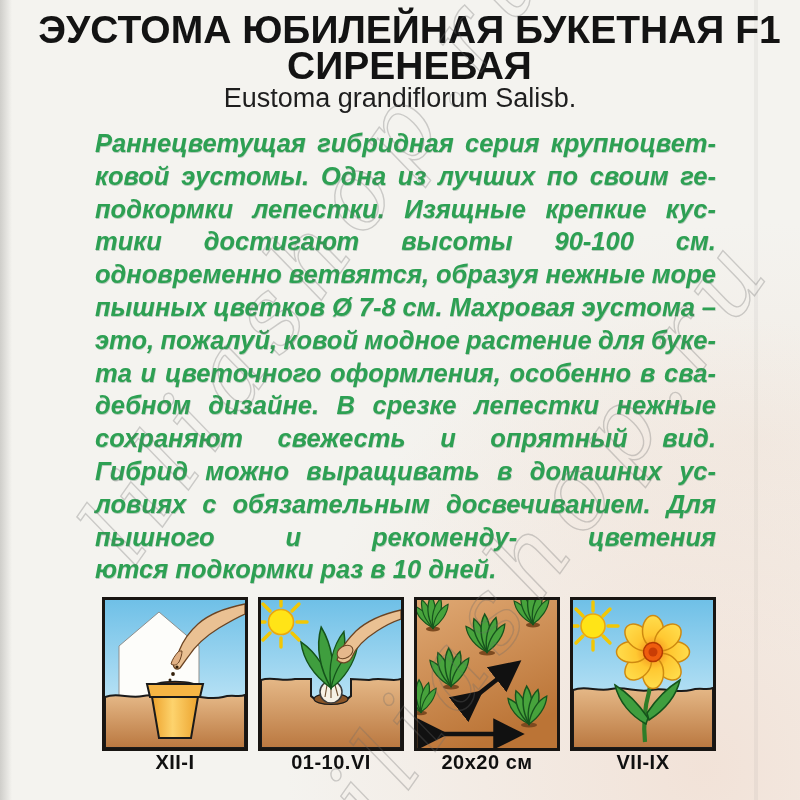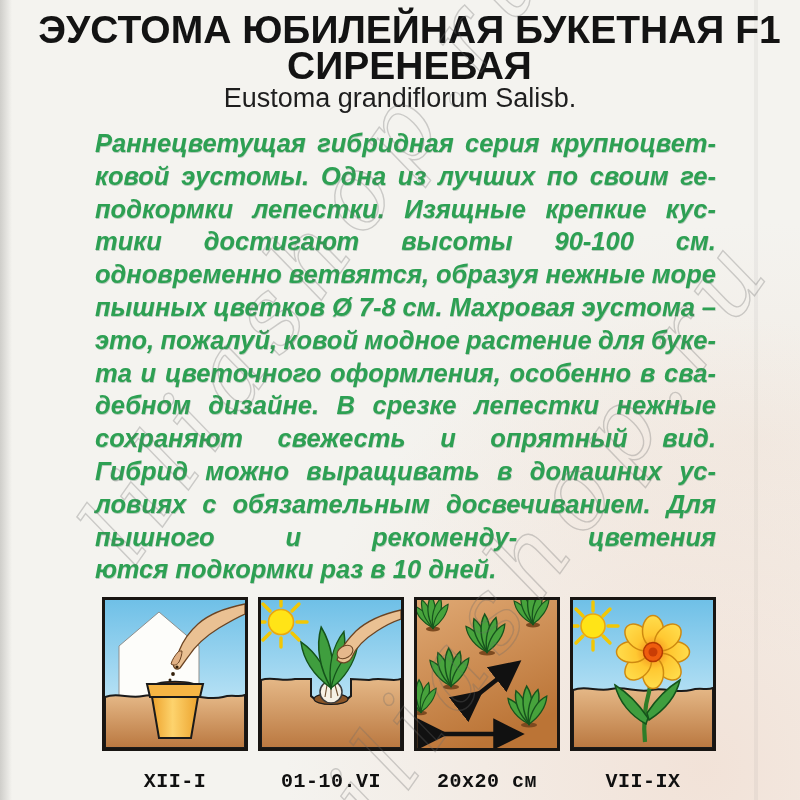--- a/index.html
+++ b/index.html
@@ -28,21 +28,21 @@
         color:transparent;-webkit-text-stroke:1.4px rgba(105,105,105,.30);
         pointer-events:none;z-index:5;}
   #wm1{left:-40px;top:212px;width:680px;transform:rotate(-55deg);}
   #wm2{left:180px;top:512px;width:680px;transform:rotate(-55deg);}
 
   .panels{position:absolute;left:102px;top:597px;display:flex;gap:10px;z-index:2;}
   .panel{width:146px;}
   .panel-frame{width:140px;height:148px;border:3px solid #181512;background:#fff;}
   .panel-frame svg{display:block;}
   .panel-label{text-align:center;font-weight:bold;font-size:20px;line-height:22px;
-        margin-top:20px;color:#101010;letter-spacing:.5px;font-family:Liberation Mono, monospace;}
+        margin-top:0;color:#101010;letter-spacing:.5px;}
 </style>
 </head>
 <body>
 
 <div class="page">
   <div class="scan-edge"></div>
   <div class="crease"></div>
 
   <div class="watermark" id="wm1">liliashop.ru</div>
   <div class="watermark" id="wm2">liliashop.ru</div>

